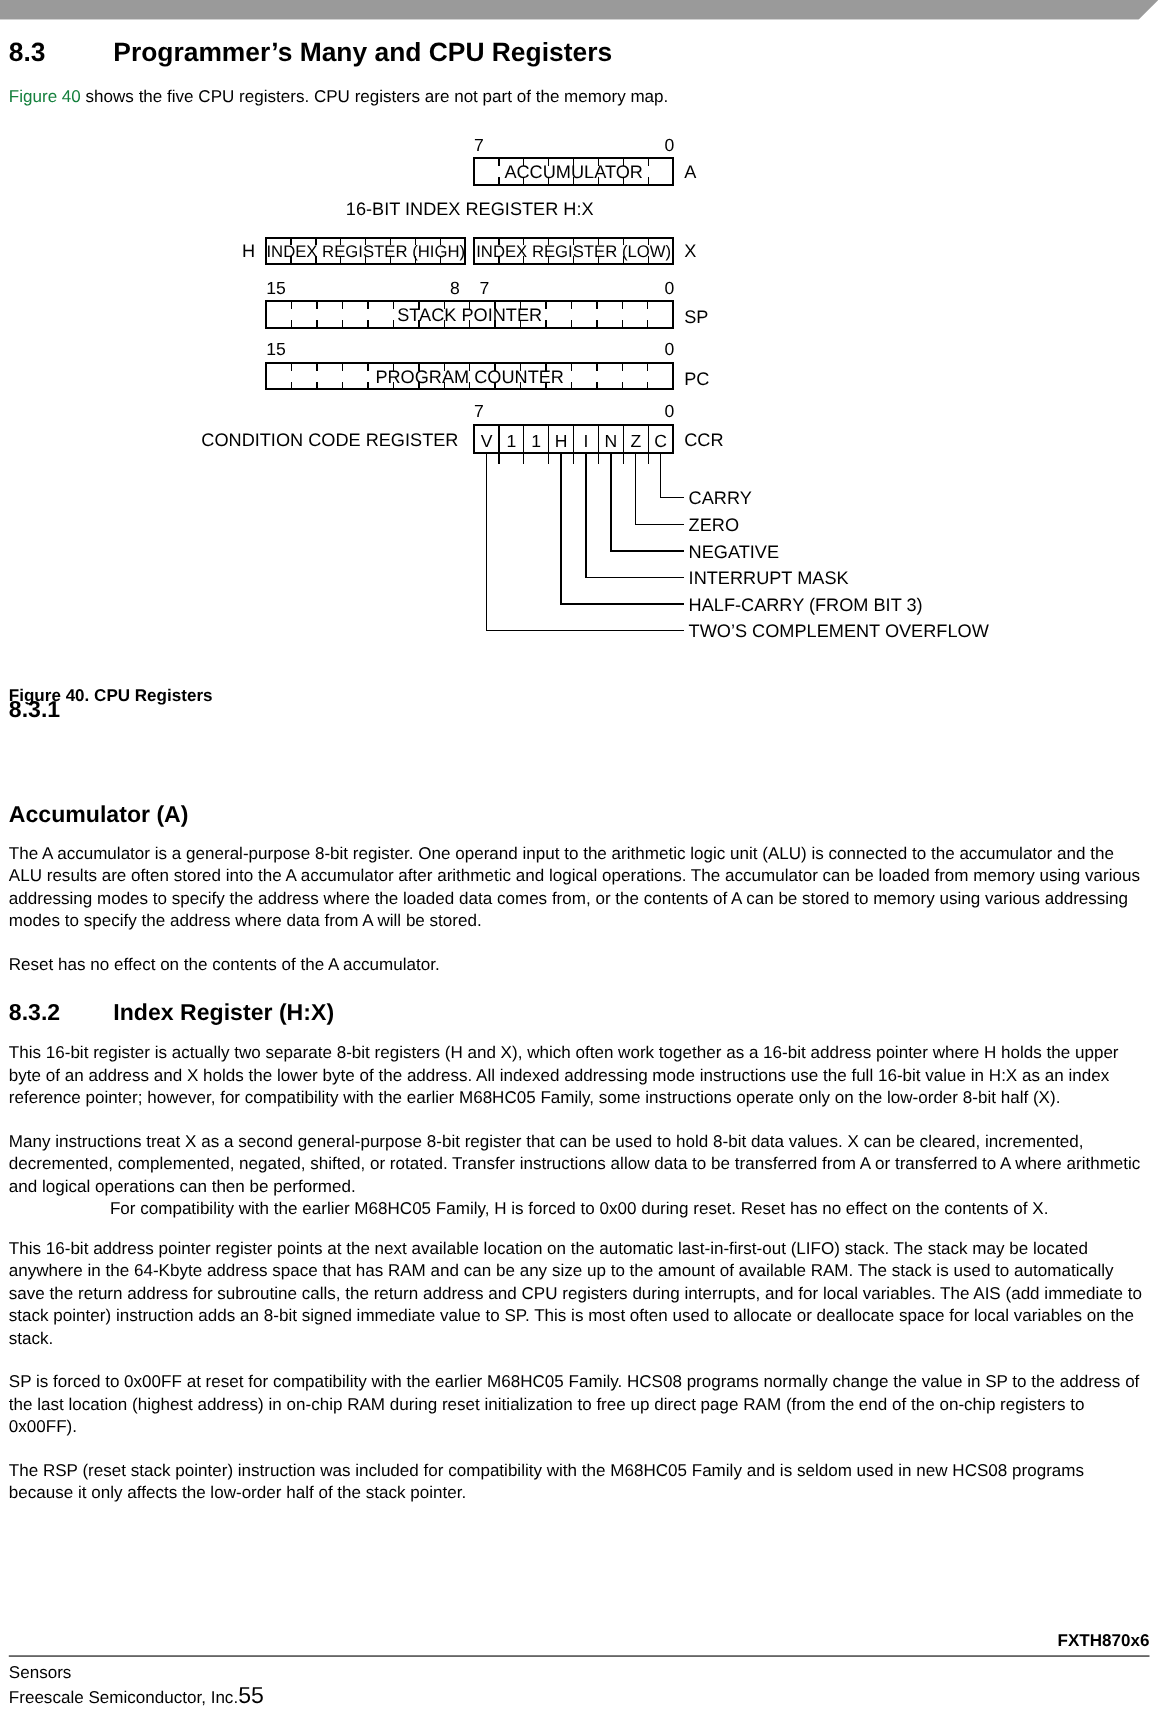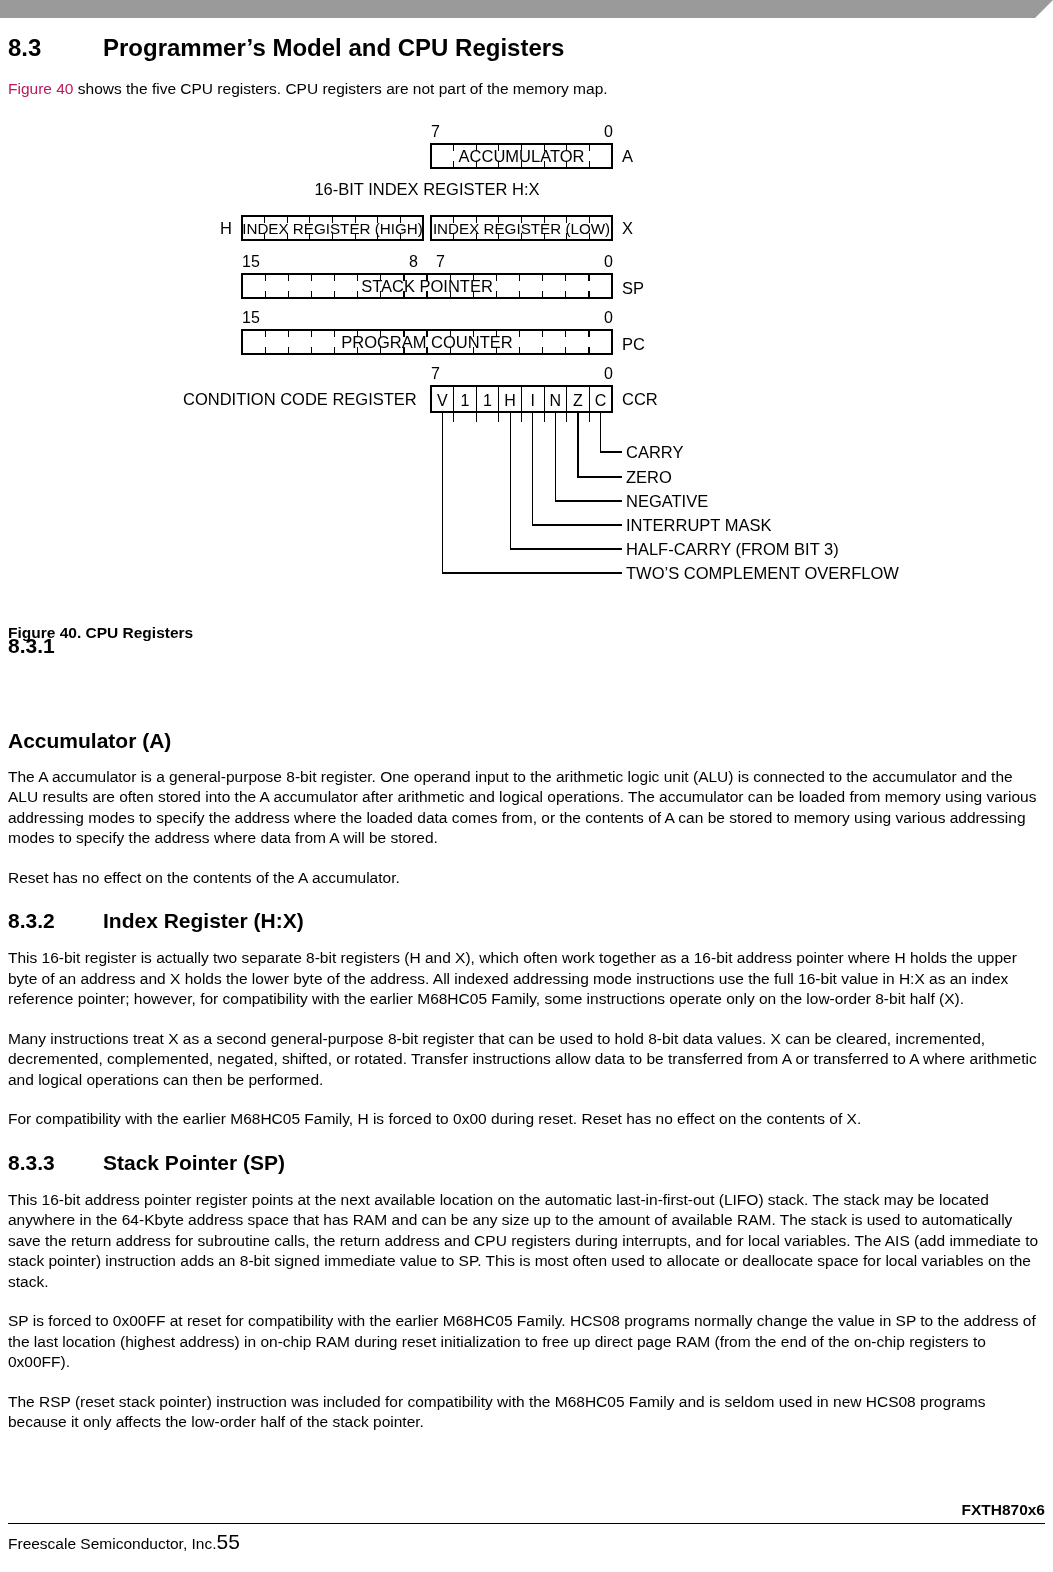--- a/index.html
+++ b/index.html
@@ -42,21 +42,21 @@
     margin:0;
   }
   .h3 .num{width:95px;flex:0 0 95px;}
 
   p.body{
     font-size:15.5px;
     line-height:20.5px;
     margin:0;
     text-align:left;
   }
-  a.xref{color:#be185d;text-decoration:none;}
+  a.xref{color:#15803d;text-decoration:none;}
 
   
   #figure{
     position:relative;
     width:1037px;
     height:500px;
   }
   #figure svg{display:block;}
   .figcap{
     text-align:left;
@@ -86,21 +86,21 @@
 <body>
 
 <div id="top-banner">
   <div class="bar"></div>
 </div>
 
 <div id="content">
 
   <div class="h2" style="margin-top:34px;">
     <span class="num">8.3</span>
-    <span>Programmer’s Model and CPU Registers</span>
+    <span>Programmer’s Many and CPU Registers</span>
   </div>
 
   <p class="body" style="margin-top:17px;">
     <a class="xref" href="#">Figure 40</a><span> shows the five CPU registers. CPU registers are not part of the memory map.</span>
   </p>
 
   <div id="figure" style="margin-top:22px;">
     <svg width="1037" height="500" viewBox="0 0 1037 500">
       <g fill="none" stroke="#000" stroke-width="1.7" shape-rendering="crispEdges">
 
@@ -322,32 +322,29 @@
   </div>
   <p class="body" style="margin-top:14px;">The A accumulator is a general-purpose 8-bit register. One operand input to the arithmetic logic unit (ALU) is connected to the accumulator and the ALU results are often stored into the A accumulator after arithmetic and logical operations. The accumulator can be loaded from memory using various addressing modes to specify the address where the loaded data comes from, or the contents of A can be stored to memory using various addressing modes to specify the address where data from A will be stored.</p>
   <p class="body" style="margin-top:19px;">Reset has no effect on the contents of the A accumulator.</p>
 
   <div class="h3" style="margin-top:21px;">
     <span class="num">8.3.2</span>
     <span>Index Register (H:X)</span>
   </div>
   <p class="body" style="margin-top:15px;">This 16-bit register is actually two separate 8-bit registers (H and X), which often work together as a 16-bit address pointer where H holds the upper byte of an address and X holds the lower byte of the address. All indexed addressing mode instructions use the full 16-bit value in H:X as an index reference pointer; however, for compatibility with the earlier M68HC05 Family, some instructions operate only on the low-order 8-bit half (X).</p>
   <p class="body" style="margin-top:19px;">Many instructions treat X as a second general-purpose 8-bit register that can be used to hold 8-bit data values. X can be cleared, incremented, decremented, complemented, negated, shifted, or rotated. Transfer instructions allow data to be transferred from A or transferred to A where arithmetic and logical operations can then be performed.</p>
-  <p class="body" style="margin-top:19px;">For compatibility with the earlier M68HC05 Family, H is forced to 0x00 during reset. Reset has no effect on the contents of X.</p>
-
-  <div class="h3" style="margin-top:21px;">
-    <span class="num">8.3.3</span>
-    <span>Stack Pointer (SP)</span>
-  </div>
+  <p class="body" style="text-align:center;">For compatibility with the earlier M68HC05 Family, H is forced to 0x00 during reset. Reset has no effect on the contents of X.</p>
+
   <p class="body" style="margin-top:15px;">This 16-bit address pointer register points at the next available location on the automatic last-in-first-out (LIFO) stack. The stack may be located anywhere in the 64-Kbyte address space that has RAM and can be any size up to the amount of available RAM. The stack is used to automatically save the return address for subroutine calls, the return address and CPU registers during interrupts, and for local variables. The AIS (add immediate to stack pointer) instruction adds an 8-bit signed immediate value to SP. This is most often used to allocate or deallocate space for local variables on the stack.</p>
   <p class="body" style="margin-top:19px;">SP is forced to 0x00FF at reset for compatibility with the earlier M68HC05 Family. HCS08 programs normally change the value in SP to the address of the last location (highest address) in on-chip RAM during reset initialization to free up direct page RAM (from the end of the on-chip registers to 0x00FF).</p>
   <p class="body" style="margin-top:19px;">The RSP (reset stack pointer) instruction was included for compatibility with the M68HC05 Family and is seldom used in new HCS08 programs because it only affects the low-order half of the stack pointer.</p>
 
 </div>
 
 <div id="footer">
   <div class="doc-id">FXTH870x6</div>
   <hr>
+  <div class="sensors">Sensors</div>
   <div class="row">
     <span>Freescale Semiconductor, Inc.</span>
     <span class="pageno">55</span>
   </div>
 </div>
 
 </body></html>

